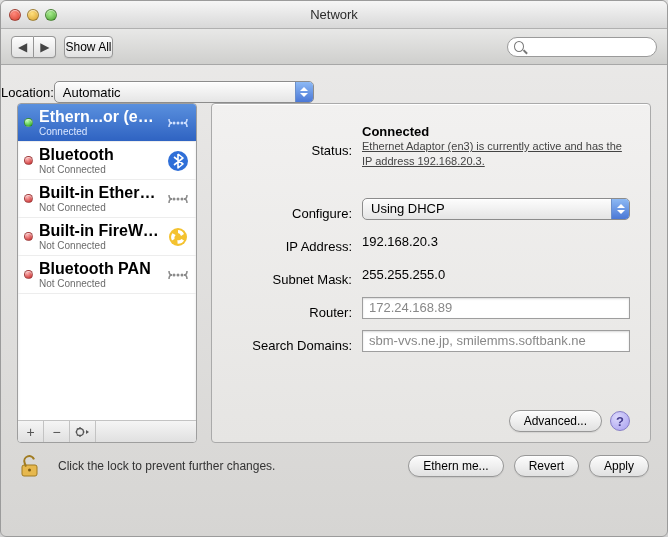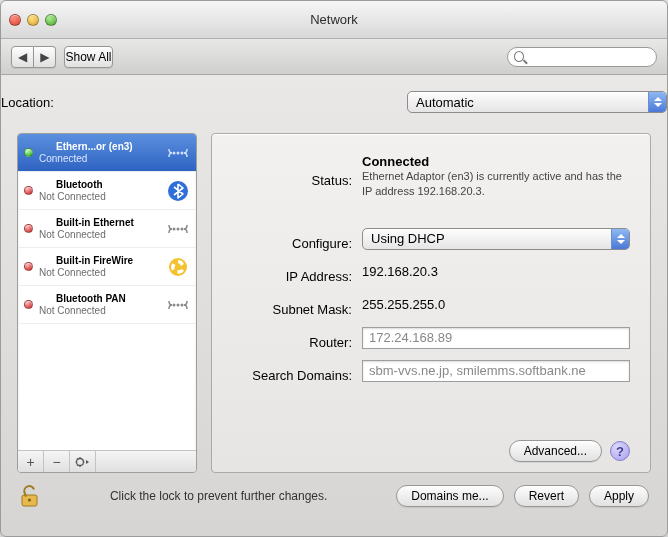--- a/index.html
+++ b/index.html
@@ -16,21 +16,21 @@
   .window {
     width: 668px;
     height: 537px;
     background: linear-gradient(#ecebea, #d6d5d3);
     border: 1px solid #9b9b9b;
     border-radius: 6px;
     box-shadow: 0 4px 14px rgba(0,0,0,.25);
   }
   
   .titlebar {
-    height: 38px;
+    height: 28px;
     background: linear-gradient(#f6f6f6, #d8d8d8);
     border-bottom: 1px solid #b0b0b0;
     border-radius: 6px 6px 0 0;
     display: flex;
     align-items: center;
     position: relative;
   }
   .traffic {
     display: flex;
     gap: 6px;
@@ -83,23 +83,22 @@
     padding: 0 6px;
     gap: 4px;
   }
   .search input { border:none; outline:none; font-size:12px; width:100%; background:transparent;}
   .magnify { width:11px; height:11px; border:1.5px solid #777; border-radius:50%; position:relative;}
   .magnify::after{content:'';position:absolute;width:5px;height:1.5px;background:#777;transform:rotate(45deg);left:8px;top:9px;}
   .arrow { font-size: 12px; color:#444; line-height:1; }
 
   
   .locrow {
-    display:flex; align-items:center; justify-content:space-between;
-    padding: 16px 0 20px 0;
-    gap: 8px;
+    display:flex; align-items:center; justify-content:flex-start;
+    padding: 16px 0 0 0;
   }
   .locrow label { font-size: 13px; }
   .select {
     position: relative;
     height: 22px;
     background: linear-gradient(#fdfdfd,#e5e5e5);
     border: 1px solid #8c8c8c;
     border-radius: 5px;
     display: inline-flex; align-items: center;
     padding: 0 24px 0 8px;
@@ -142,21 +141,21 @@
     height: 38px;
     padding: 0 6px 0 6px;
     border-bottom: 1px solid #ededed;
     gap: 6px;
   }
   .srow .led { width:9px; height:9px; border-radius:50%; border:1px solid rgba(0,0,0,.25); flex:none; box-shadow:inset 0 1px 1px rgba(255,255,255,.7);}
   .led.green { background: radial-gradient(circle at 35% 30%, #b9ffb0, #1da50f);}
   .led.red { background: radial-gradient(circle at 35% 30%, #ffb0b0, #c21f1f);}
   .led.gray { background: radial-gradient(circle at 35% 30%, #eee, #999);}
   .srow .txt { flex:1; line-height:1.15; overflow:hidden;}
-  .srow .txt .n { font-size:10px; font-weight:bold; white-space:nowrap; overflow:hidden; text-overflow:ellipsis;margin-left:17px;}
+  .srow .txt .n { font-size:16px; font-weight:bold; white-space:nowrap; overflow:hidden; text-overflow:ellipsis;}
   .srow .txt .s { font-size:10px; color:#6b6b6b;}
   .srow.sel { background: linear-gradient(#5a90de,#2f63c2); color:#fff;}
   .srow.sel .txt .s { color:#dbe7ff;}
   .srow .icn { width:24px; height:24px; flex:none; display:flex; align-items:center; justify-content:center;}
   .sidebar-foot {
     height: 22px;
     border-top: 1px solid #c3c3c3;
     background: linear-gradient(#f5f5f5,#e0e0e0);
     display:flex;
   }
@@ -176,21 +175,21 @@
     box-shadow: inset 0 1px 0 #fff;
     padding: 20px 20px 10px 10px;
     position: relative;
     display: flex;
     flex-direction: column;
   }
   .rows { display:grid; grid-template-columns: 130px 1fr; row-gap: 9px; column-gap: 10px; align-items:center;}
   .rows .lab { text-align:right; font-size:13px;margin-top:9px;}
   .rows .val { font-size:13px;}
   .rows .bold { font-weight:bold;}
-  .statdesc { font-size:11px; color:#444; line-height:1.35;}
+  .statdesc { font-size:11px; color:#444; line-height:1.35;text-decoration:underline;}
   .txtinput {
     height: 22px; width: 100%;
     border: 1px solid #9e9e9e;
     background: #fff;
     font-size: 13px;
     padding: 0 6px;
     color:#888;
     box-shadow: inset 0 1px 2px rgba(0,0,0,.15);
     border-radius: 0;
   }
@@ -207,21 +206,20 @@
     color:#473f90; font-weight:bold;
     display:flex; align-items:center; justify-content:center;
     font-size:13px;
   }
 
   
   .winfoot {
     display:flex; align-items:center;
     padding: 10px 18px 0 18px;
     gap: 17px;
-    text-align: center;
   }
   .winfoot .lock { width:22px; height:26px; position:relative;}
   .winfoot .msg { font-size:12px; color:#333; flex:1;}
   .btnrow { display:flex; gap:10px;}
   .pill { height: 22px; border-radius: 11px; padding: 4px 14px; }
 
   
   svg { display:block; }
   .eth-glyph path{fill:none;stroke:#888;stroke-width:1.5;}
   .srow.sel .eth-glyph path{stroke:#cfe0ff;}
@@ -415,19 +413,19 @@
   <div class="winfoot">
     <div class="lock">
       <svg width="22" height="26">
         <rect x="3" y="12" width="15" height="11" rx="2" fill="#e6b84e" stroke="#a07b20"></rect>
         <path d="M6 12 V8 a5 5 0 0 1 10 0" fill="none" stroke="#a07b20" stroke-width="2" transform="rotate(-20 11 10)"></path>
         <circle cx="10.5" cy="17" r="1.5" fill="#7b5a12"></circle>
       </svg>
     </div>
     <div class="msg">Click the lock to prevent further changes.</div>
     <div class="btnrow">
-      <div class="pill">Domains me...</div>
+      <div class="pill">Ethern me...</div>
       <div class="pill disabled">Revert</div>
       <div class="pill disabled">Apply</div>
     </div>
   </div>
 
 </div>
 
 </body></html>

